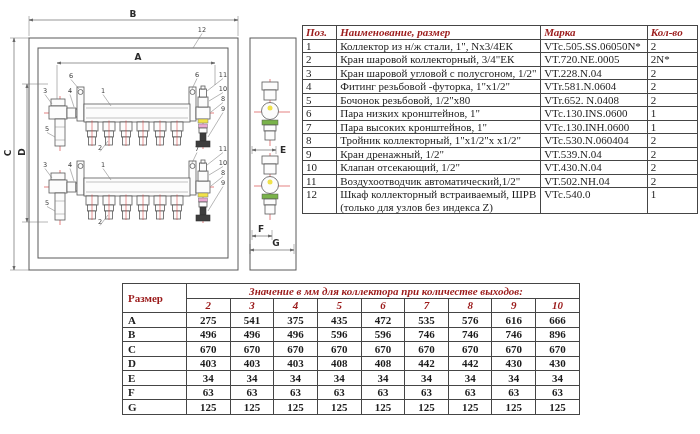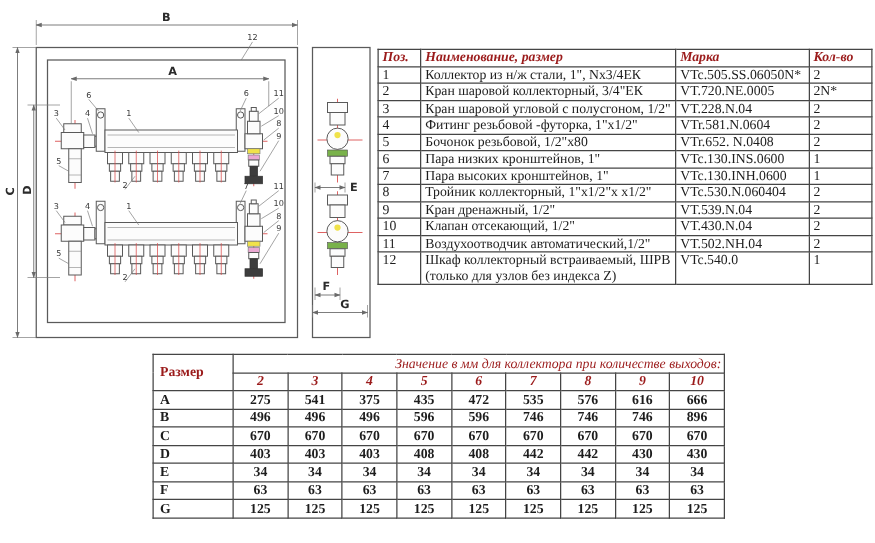--- a/index.html
+++ b/index.html
@@ -14,35 +14,35 @@
   svg .p{fill:#fcfcfc;stroke:#5a5a5a;stroke-width:.8;}
   svg .pd{fill:#3d3d3d;stroke:#333;stroke-width:.6;}
   svg .red{stroke:#d94b4b;stroke-width:.7;fill:none;}
   svg .redt{stroke:#d94b4b;stroke-width:.6;}
   svg .dim{stroke:#6a6a6a;stroke-width:.7;fill:none;marker-start:url(#ar);marker-end:url(#ar);}
   svg .ext{stroke:#7a7a7a;stroke-width:.55;fill:none;}
   svg .leader{stroke:#7a7a7a;stroke-width:.55;}
   svg .callout{font:6.5px "DejaVu Sans",sans-serif;fill:#3a3a3a;text-anchor:middle;}
   svg .dimlabel{font:bold 9px "DejaVu Sans",sans-serif;fill:#2b2b2b;text-anchor:middle;}
   
-  #parts-wrap{position:absolute;left:302px;top:39px;width:396px;}
+  #parts-wrap{position:absolute;left:302px;top:25px;width:396px;}
   table{border-collapse:collapse;width:100%;}
   #parts-wrap table{font-size:11px;line-height:1.14;}
   #parts-wrap th,#parts-wrap td{border:1px solid #454545;padding:0 3px;vertical-align:top;text-align:left;}
   #parts-wrap th{color:#9b1b1b;font-style:italic;font-weight:bold;}
   #parts-wrap .pc0{width:28px;}
   #parts-wrap .pc1{width:210px;}
   #parts-wrap .pc2{width:100px;}
   #parts-wrap .pc3{width:46px;}
   
   #dims-wrap{position:absolute;left:122px;top:283px;width:458px;}
   #dims-wrap table{font-size:11px;}
   #dims-wrap th,#dims-wrap td{border:1px solid #454545;padding:0 2px;height:13.5px;}
   #dims-wrap .dt-corner{color:#9b1b1b;font-weight:bold;text-align:left;padding-left:5px;width:56px;}
-  #dims-wrap .dt-span{color:#9b1b1b;font-style:italic;font-weight:normal;text-align:right;padding-left:8px;}
+  #dims-wrap .dt-span{color:#9b1b1b;font-style:italic;font-weight:bold;text-align:center;padding-left:8px;}
   #dims-wrap .dt-out{color:#9b1b1b;font-style:italic;font-weight:bold;text-align:center;}
   #dims-wrap .dt-lab{font-weight:bold;text-align:left;padding-left:5px;color:#1d1d1d;}
   #dims-wrap td{text-align:center;font-weight:bold;color:#1d1d1d;}
 </style>
 </head>
 <body>
 
 <div id="drawing-wrap">
 <svg id="drw" viewBox="0 0 300 285" width="300" height="285" xmlns="http://www.w3.org/2000/svg">
   <defs>

